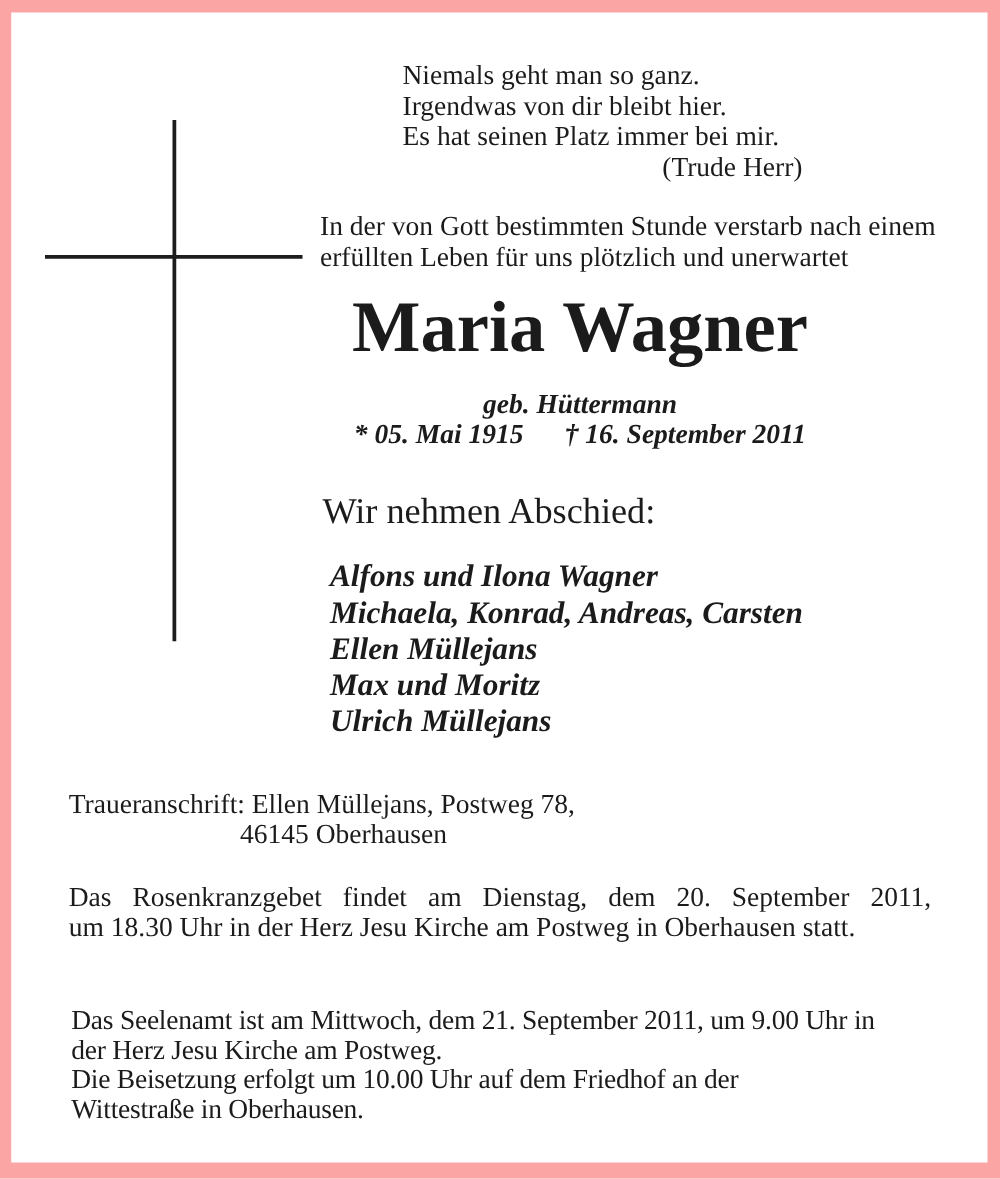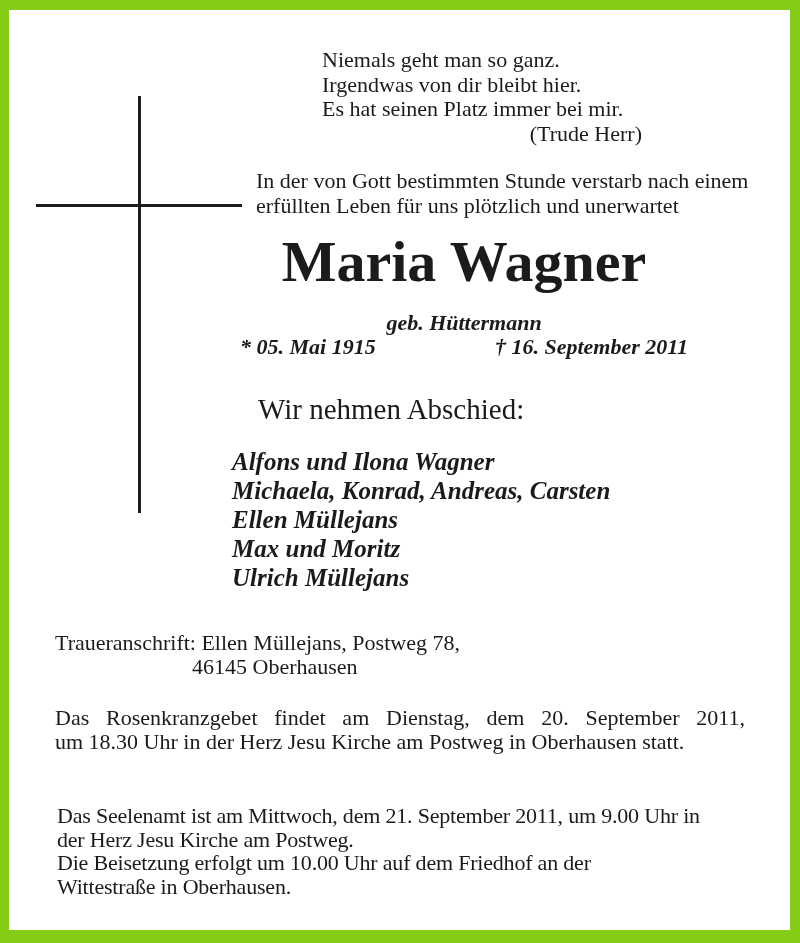--- a/index.html
+++ b/index.html
@@ -1,20 +1,20 @@
 <!DOCTYPE html>
 <html><head>
 <meta charset="utf-8">
 <style>
   html, body { margin: 0; padding: 0; background: #ffffff; }
   .scan {
     position: relative;
     width: 800px;
     height: 943px;
-    background: #84cc16;
+    background: #fca5a5;
     overflow: hidden;
     font-family: "Liberation Serif", "DejaVu Serif", serif;
     color: #1b1b1b;
   }
   .paper {
     position: absolute;
     left: 9px; top: 10px;
     width: 781px; height: 920px;
     background: #ffffff;
   }
@@ -38,29 +38,29 @@
     font-weight: bold; 
     white-space: nowrap;
   }
   .maiden-name {
     margin-top: 16px;
     font-size: 22px; line-height: 24px;
     font-weight: bold; font-style: italic;
   }
   .dates-row {
     margin-top: 0;
-    display: flex; justify-content: space-between; gap: 33px;
+    display: flex; justify-content: center; gap: 33px;
     font-size: 22px; line-height: 24px;
     font-weight: bold; font-style: italic;
     white-space: nowrap;
   }
 
   
   .farewell-heading { left: 258px; top: 395px; font-size: 29px; line-height: 29px; }
-  .mourners { left: 232px; top: 447px; font-size: 25px; line-height: 29px;
+  .mourners { left: 264px; top: 447px; font-size: 25px; line-height: 29px;
               font-weight: bold; font-style: italic; }
 
   
   .address { left: 55px; top: 631px; font-size: 22px; line-height: 24px; }
   .address .indent { padding-left: 137px; }
 
   
   .rosary { left: 55px; top: 706px; width: 690px; font-size: 22px; line-height: 24px; }
   .rosary .justified { text-align: justify; text-align-last: justify; }
 

